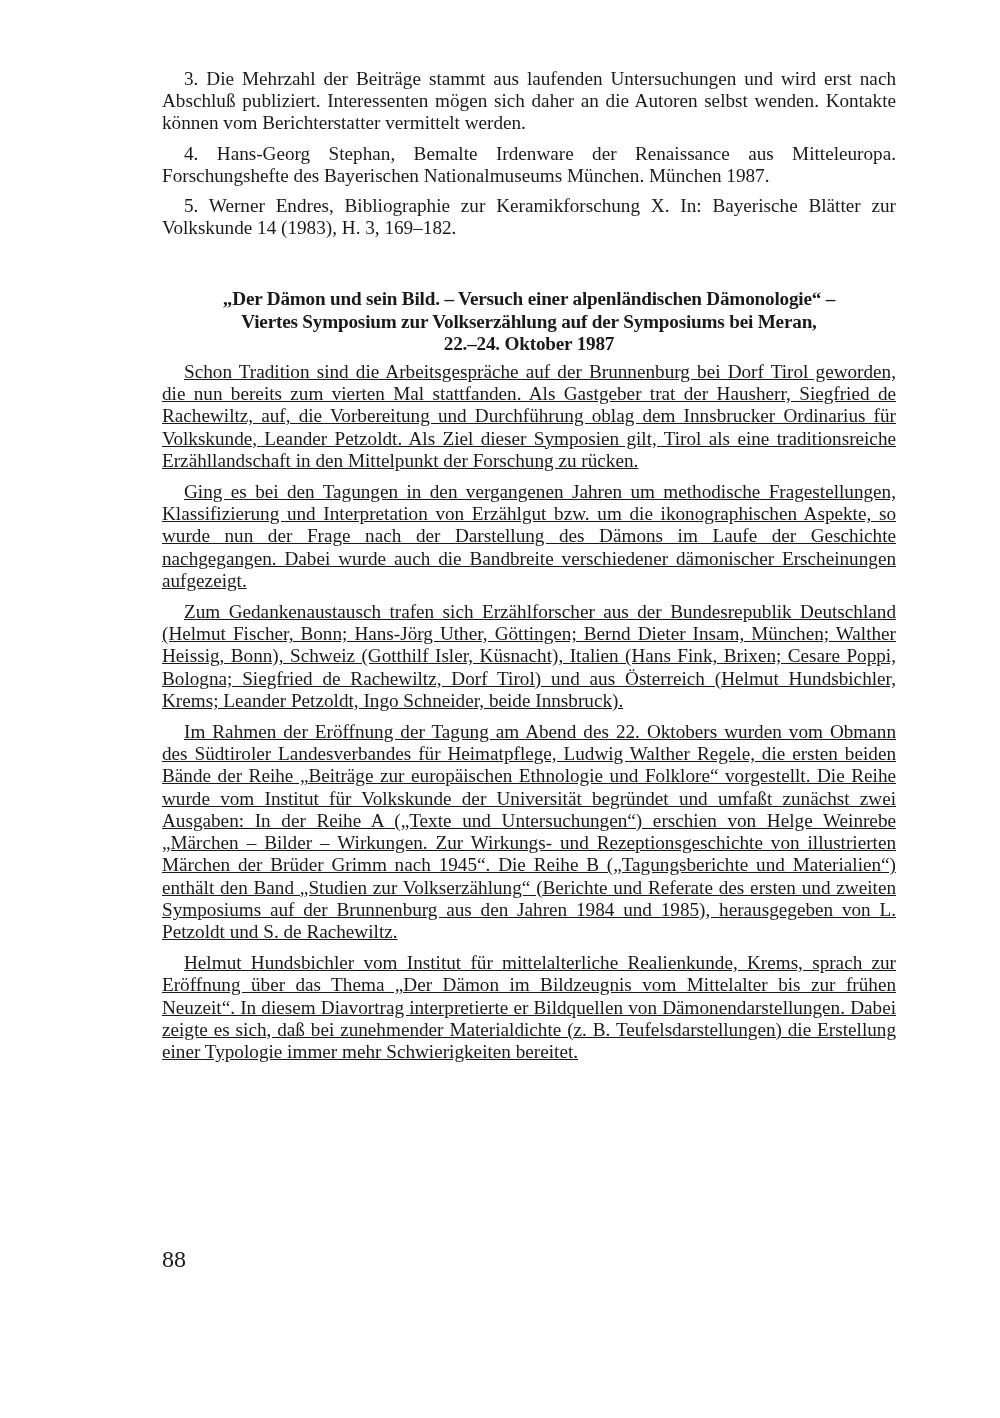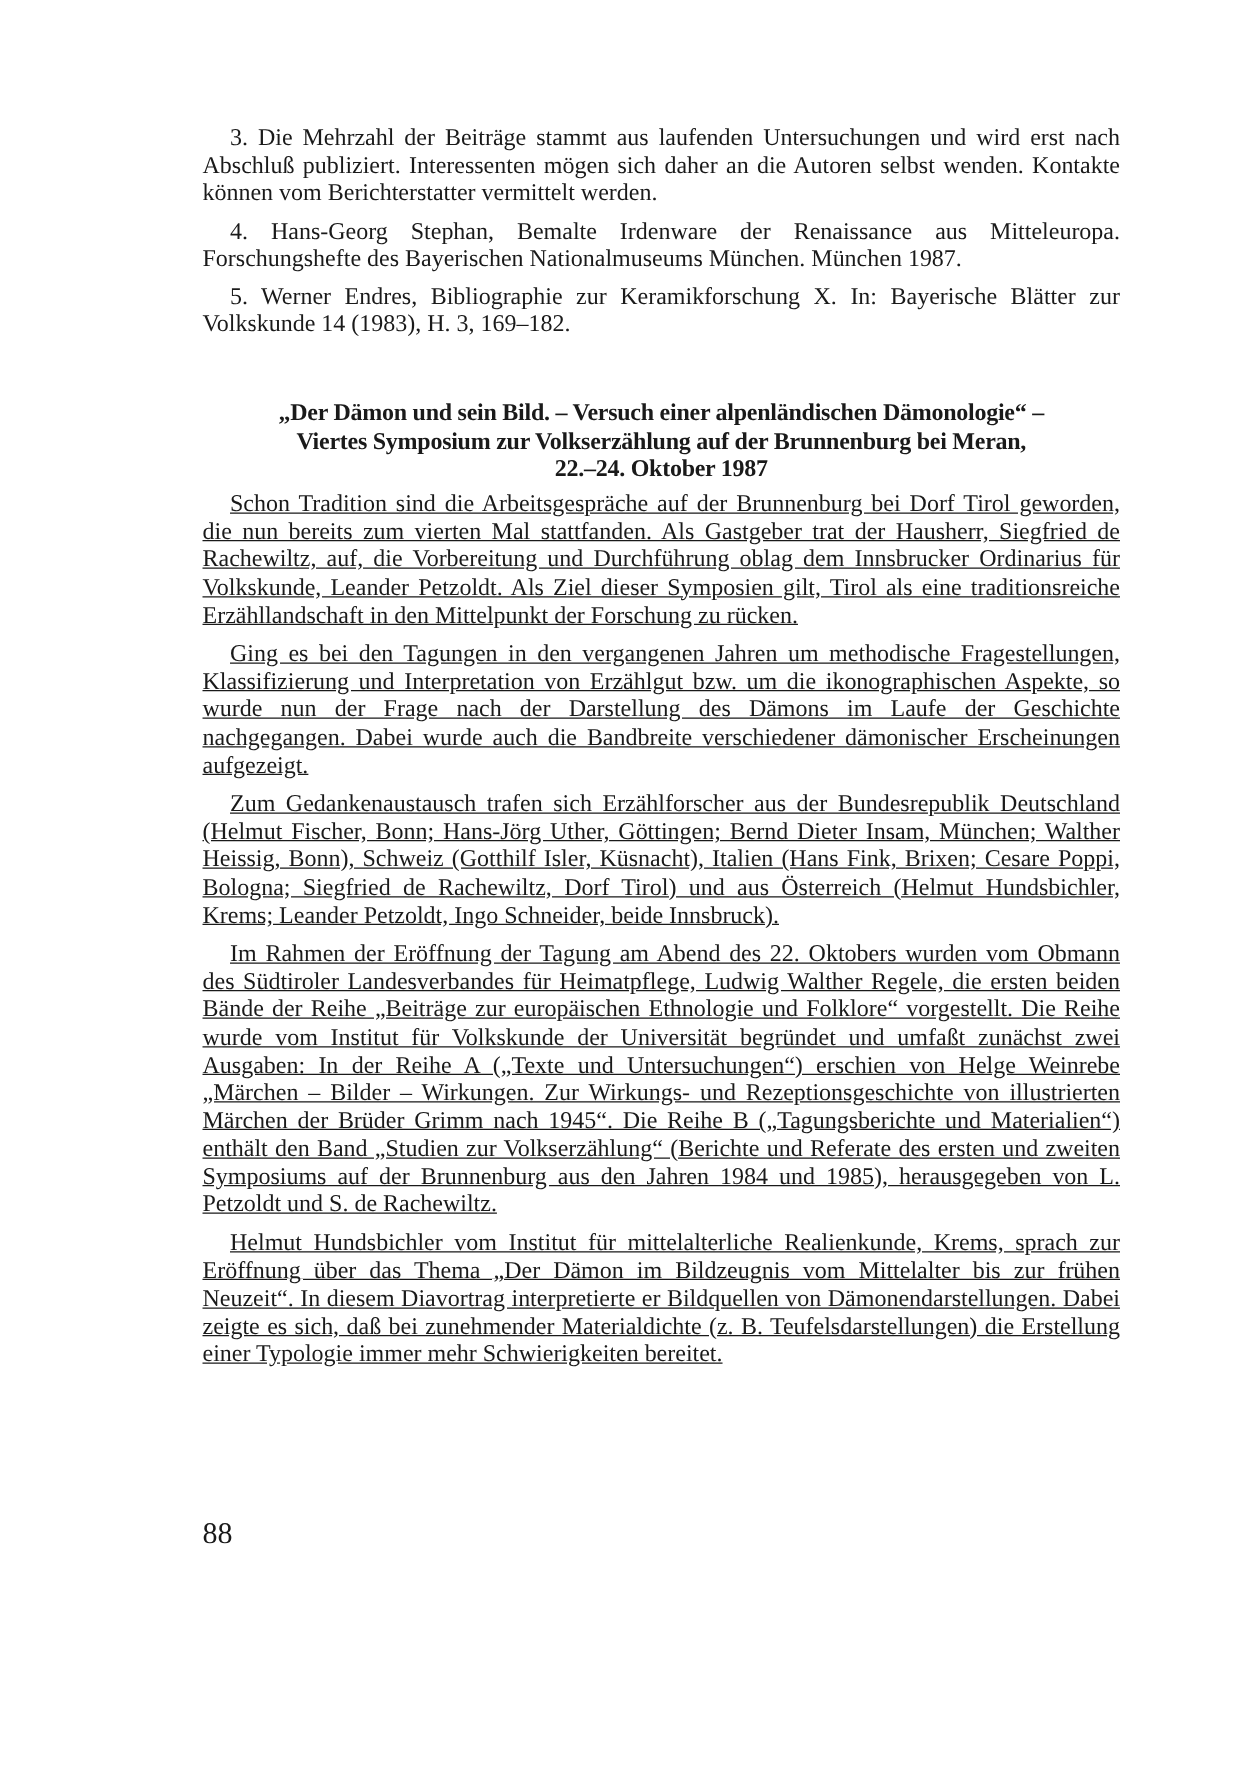--- a/index.html
+++ b/index.html
@@ -1,40 +1,40 @@
 <!DOCTYPE html>
 <html><head>
 <meta charset="utf-8">
 <style>
   html, body { margin: 0; padding: 0; background: #ffffff; }
   body { width: 1000px; height: 1418px; position: relative; overflow: hidden;
          font-family: "Liberation Serif", "DejaVu Serif", serif; color: #1a1a1a; }
-  .page { position: absolute; left: 162px; top: 100px; width: 734px; }
+  .page { position: absolute; left: 162px; top: 68px; width: 734px; }
   p { margin: 0; font-size: 19.2px; line-height: 22.2px; text-align: justify; text-indent: 22px; hyphens: manual; }
   .note { margin-bottom: 8px; }
   .notes { margin-bottom: 49px; }
   .heading { text-align: center; font-weight: bold; font-size: 19.2px; line-height: 22.2px;
              margin: 0 0 6px 0; letter-spacing: -0.2px; }
   .heading div { }
   .para { margin-bottom: 9px; text-decoration: underline; }
-  .page-number { position: absolute; left: 162px; top: 1214px; font-size: 24px; }
+  .page-number { position: absolute; left: 162px; top: 1246px; font-size: 24px; }
 </style>
 </head>
 <body>
 
 <div class="page">
   <div class="notes">
     <p class="note">3. Die Mehrzahl der Beiträge stammt aus laufenden Untersuchungen und wird erst nach Abschluß publiziert. Interessenten mögen sich daher an die Autoren selbst wenden. Kontakte können vom Berichterstatter vermittelt werden.</p>
     <p class="note">4. Hans-Georg Stephan, Bemalte Irdenware der Renaissance aus Mitteleuropa. Forschungshefte des Bayerischen Nationalmuseums München. München 1987.</p>
     <p class="note">5. Werner Endres, Bibliographie zur Keramikforschung X. In: Bayerische Blätter zur Volkskunde 14 (1983), H. 3, 169–182.</p>
   </div>
 
   <div class="heading">
     <div>„Der Dämon und sein Bild. – Versuch einer alpenländischen Dämonologie“ –</div>
-    <div>Viertes Symposium zur Volkserzählung auf der Brunnenburg bei Meran,</div>
+    <div>Viertes Symposium zur Volkserzählung auf der Symposiums bei Meran,</div>
     <div>22.–24. Oktober 1987</div>
   </div>
 
   <p class="para">Schon Tradition sind die Arbeitsgespräche auf der Brunnenburg bei Dorf Tirol geworden, die nun bereits zum vierten Mal stattfanden. Als Gastgeber trat der Haus­herr, Siegfried de Rachewiltz, auf, die Vorbereitung und Durchführung oblag dem Innsbrucker Ordinarius für Volkskunde, Leander Petzoldt. Als Ziel dieser Sympo­sien gilt, Tirol als eine traditionsreiche Erzähllandschaft in den Mittelpunkt der For­schung zu rücken.</p>
   <p class="para">Ging es bei den Tagungen in den vergangenen Jahren um methodische Fragestel­lungen, Klassifizierung und Interpretation von Erzählgut bzw. um die ikonographi­schen Aspekte, so wurde nun der Frage nach der Darstellung des Dämons im Laufe der Geschichte nachgegangen. Dabei wurde auch die Bandbreite verschiedener dämonischer Erscheinungen aufgezeigt.</p>
   <p class="para">Zum Gedankenaustausch trafen sich Erzählforscher aus der Bundesrepublik Deutschland (Helmut Fischer, Bonn; Hans-Jörg Uther, Göttingen; Bernd Dieter Insam, München; Walther Heissig, Bonn), Schweiz (Gotthilf Isler, Küsnacht), Ita­lien (Hans Fink, Brixen; Cesare Poppi, Bologna; Siegfried de Rachewiltz, Dorf Tirol) und aus Österreich (Helmut Hundsbichler, Krems; Leander Petzoldt, Ingo Schneider, beide Innsbruck).</p>
   <p class="para">Im Rahmen der Eröffnung der Tagung am Abend des 22. Oktobers wurden vom Obmann des Südtiroler Landesverbandes für Heimatpflege, Ludwig Walther Regele, die ersten beiden Bände der Reihe „Beiträge zur europäischen Ethnologie und Folklore“ vorgestellt. Die Reihe wurde vom Institut für Volkskunde der Univer­sität begründet und umfaßt zunächst zwei Ausgaben: In der Reihe A („Texte und Untersuchungen“) erschien von Helge Weinrebe „Märchen – Bilder – Wirkungen. Zur Wirkungs- und Rezeptionsgeschichte von illustrierten Märchen der Brüder Grimm nach 1945“. Die Reihe B („Tagungsberichte und Materialien“) enthält den Band „Studien zur Volkserzählung“ (Berichte und Referate des ersten und zweiten Symposiums auf der Brunnenburg aus den Jahren 1984 und 1985), herausgegeben von L. Petzoldt und S. de Rachewiltz.</p>
   <p class="para">Helmut Hundsbichler vom Institut für mittelalterliche Realienkunde, Krems, sprach zur Eröffnung über das Thema „Der Dämon im Bildzeugnis vom Mittelalter bis zur frühen Neuzeit“. In diesem Diavortrag interpretierte er Bildquellen von Dämonendarstellungen. Dabei zeigte es sich, daß bei zunehmender Materialdichte (z. B. Teufelsdarstellungen) die Erstellung einer Typologie immer mehr Schwierig­keiten bereitet.</p>
 </div>
 

